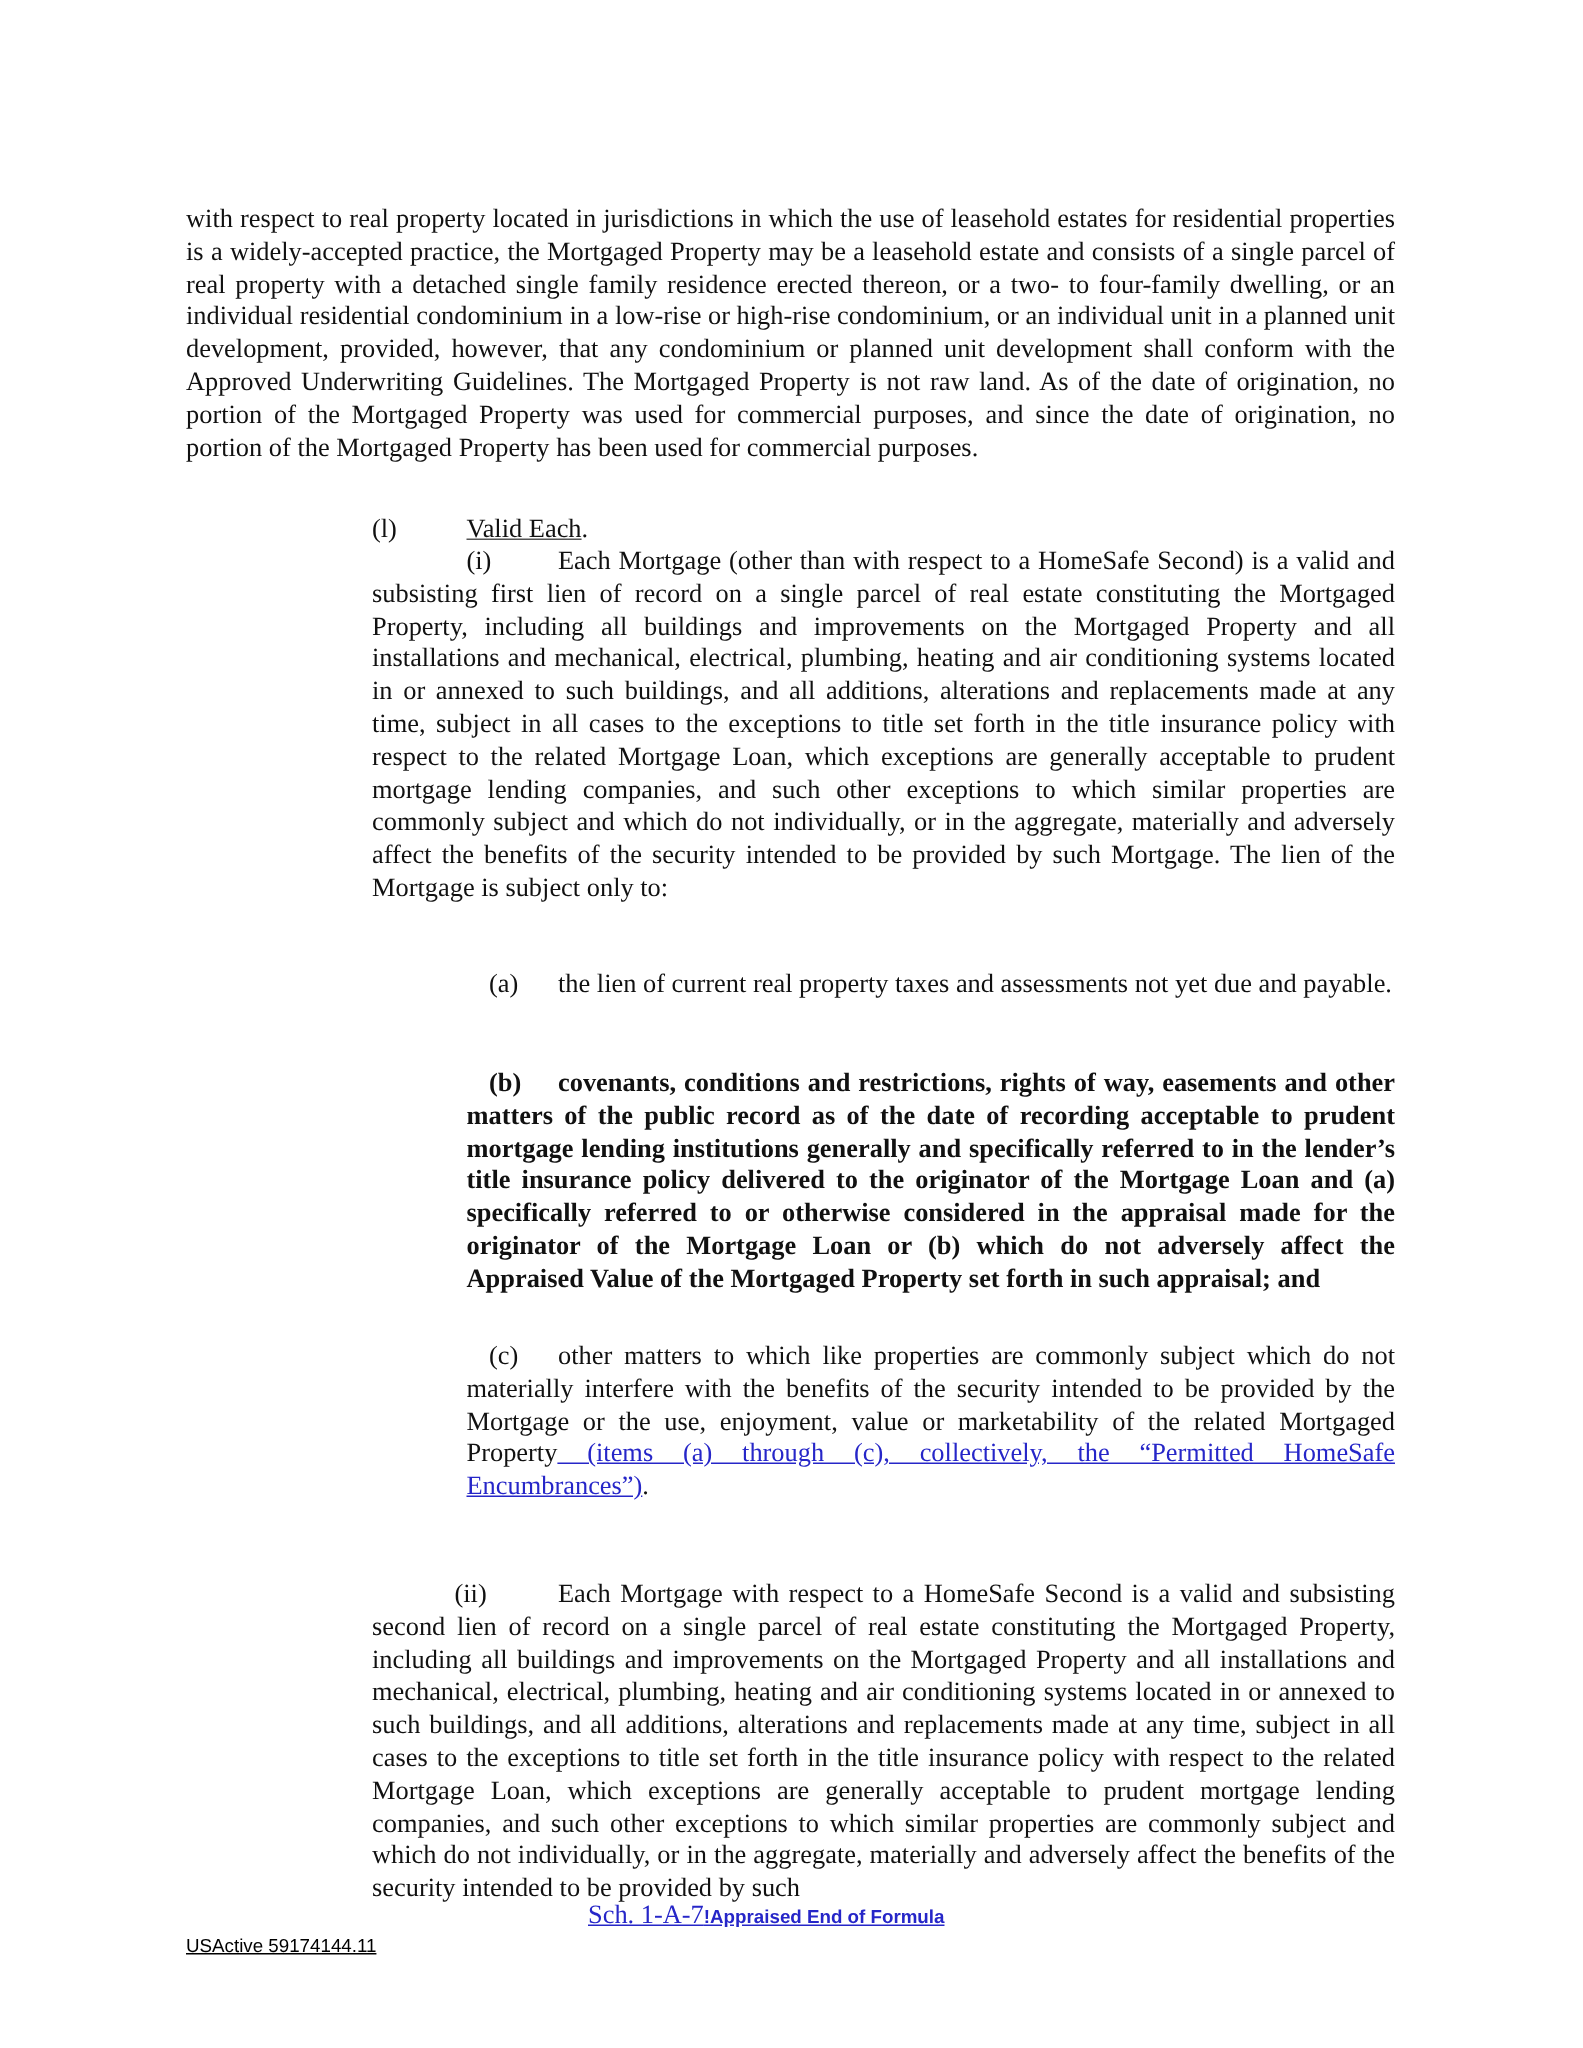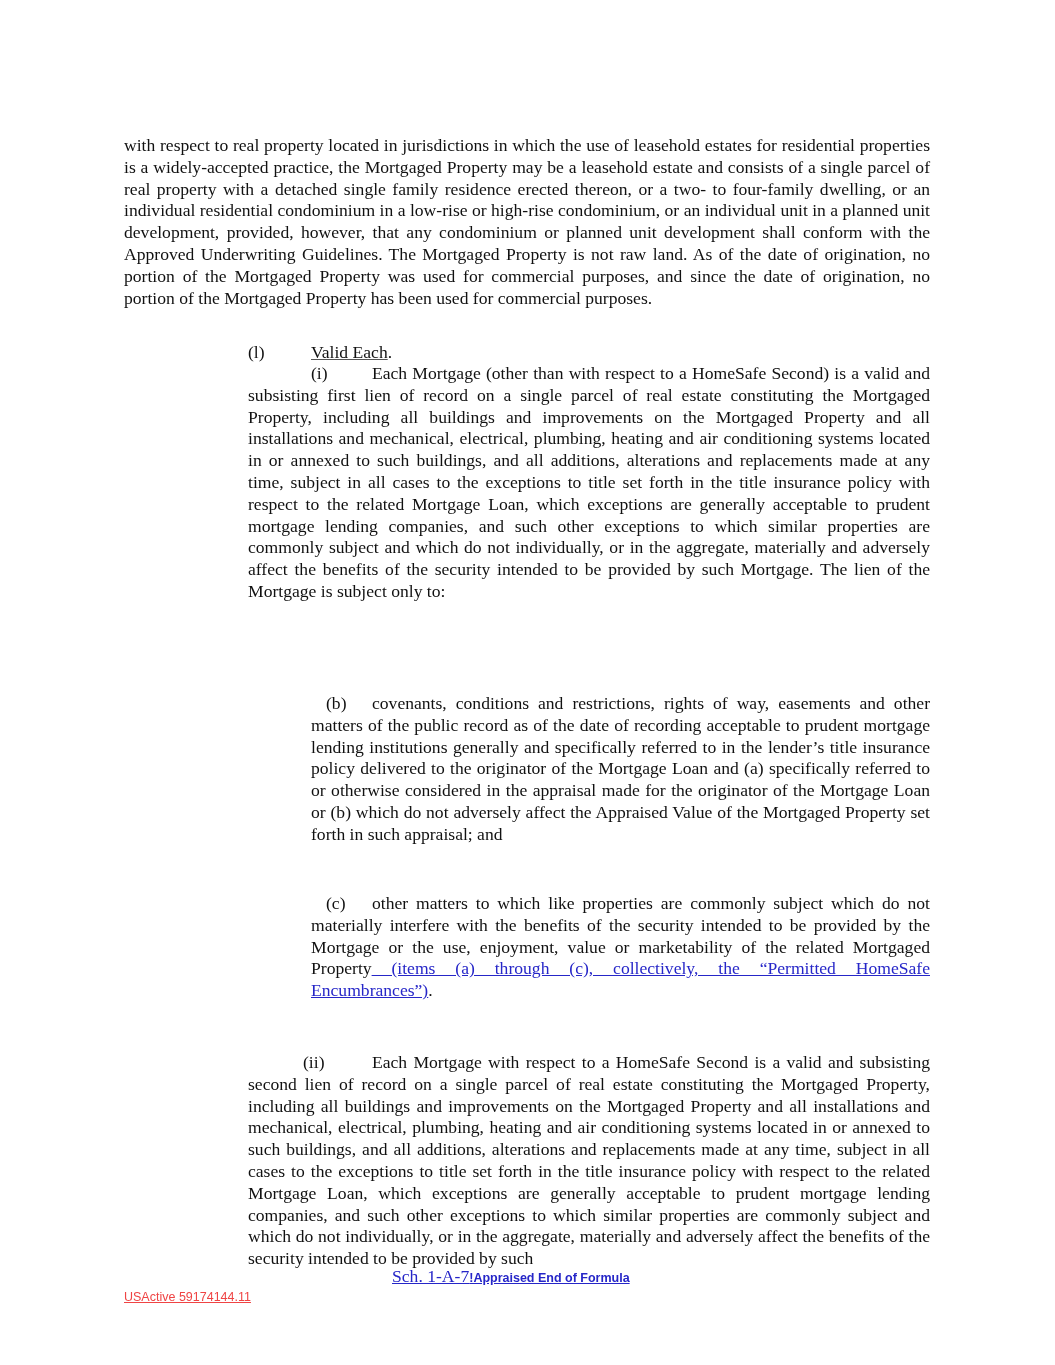--- a/index.html
+++ b/index.html
@@ -61,21 +61,21 @@
     .p-sub {
       left: 311px;
       width: 619px;
     }
     .p-sub .lead {
       display: inline-block;
       width: 46px;
       margin-left: 15px;
     }
     .p-a { top: 645px; }
-    .p-b { top: 693px; }
+    .p-b { top: 711px; font-weight: bold; }
     .p-c { top: 893px; }
     .p-ii {
       left: 248px;
       top: 1012px;
       width: 682px;
     }
     .link-blue {
       color: #2626c8;
       text-decoration: underline;
     }
@@ -93,39 +93,42 @@
       font-weight: bold;
       font-size: 12.5px;
     }
     .footer-id {
       position: absolute;
       left: 124px;
       top: 1287px;
       white-space: nowrap;
       font-family: "Liberation Sans", "DejaVu Sans", sans-serif;
       font-size: 12.5px;
-      color: #ef4444;
+      color: #000000;
       text-decoration: underline;
     }
   </style>
 </head>
 <body>
 
 <div class="page">
 
   <p class="para p1">with respect to real property located in jurisdictions in which the use of leasehold estates for residential properties is a widely-accepted practice, the Mortgaged Property may be a leasehold estate and consists of a single parcel of real property with a detached single family residence erected thereon, or a two- to four-family dwelling, or an individual residential condominium in a low-rise or high-rise condominium, or an individual unit in a planned unit development, provided, however, that any condominium or planned unit development shall conform with the Approved Underwriting Guidelines.  The Mortgaged Property is not raw land.  As of the date of origination, no portion of the Mortgaged Property was used for commercial purposes, and since the date of origination, no portion of the Mortgaged Property has been used for commercial purposes.</p>
 
   <div class="heading-l">
     <span class="num">(l)</span><span class="title">Valid Each</span><span>.</span>
   </div>
 
   <p class="para p-i">
     <span class="lead">(i)</span><span>Each Mortgage (other than with respect to a HomeSafe Second) is a valid and subsisting first lien of record on a single parcel of real estate constituting the Mortgaged Property, including all buildings and improvements on the Mortgaged Property and all installations and mechanical, electrical, plumbing, heating and air conditioning systems located in or annexed to such buildings, and all additions, alterations and replacements made at any time, subject in all cases to the exceptions to title set forth in the title insurance policy with respect to the related Mortgage Loan, which exceptions are generally acceptable to prudent mortgage lending companies, and such other exceptions to which similar properties are commonly subject and which do not individually, or in the aggregate, materially and adversely affect the benefits of the security intended to be provided by such Mortgage.  The lien of the Mortgage is subject only to:</span>
   </p>
 
+  <p class="para p-sub p-a">
+    <span class="lead">(a)</span><span>the lien of current real property taxes and assessments not yet due and payable.</span>
+  </p>
 
   <p class="para p-sub p-b">
     <span class="lead">(b)</span><span>covenants, conditions and restrictions, rights of way, easements and other matters of the public record as of the date of recording acceptable to prudent mortgage lending institutions generally and specifically referred to in the lender’s title insurance policy delivered to the originator of the Mortgage Loan and (a) specifically referred to or otherwise considered in the appraisal made for the originator of the Mortgage Loan or (b) which do not adversely affect the Appraised Value of the Mortgaged Property set forth in such appraisal; and</span>
   </p>
 
   <p class="para p-sub p-c">
     <span class="lead">(c)</span><span>other matters to which like properties are commonly subject which do not materially interfere with the benefits of the security intended to be provided by the Mortgage or the use, enjoyment, value or marketability of the related Mortgaged Property</span><span class="link-blue"> (items (a) through (c), collectively, the “Permitted HomeSafe Encumbrances”)</span><span>.</span>
   </p>
 
   <p class="para p-ii">

